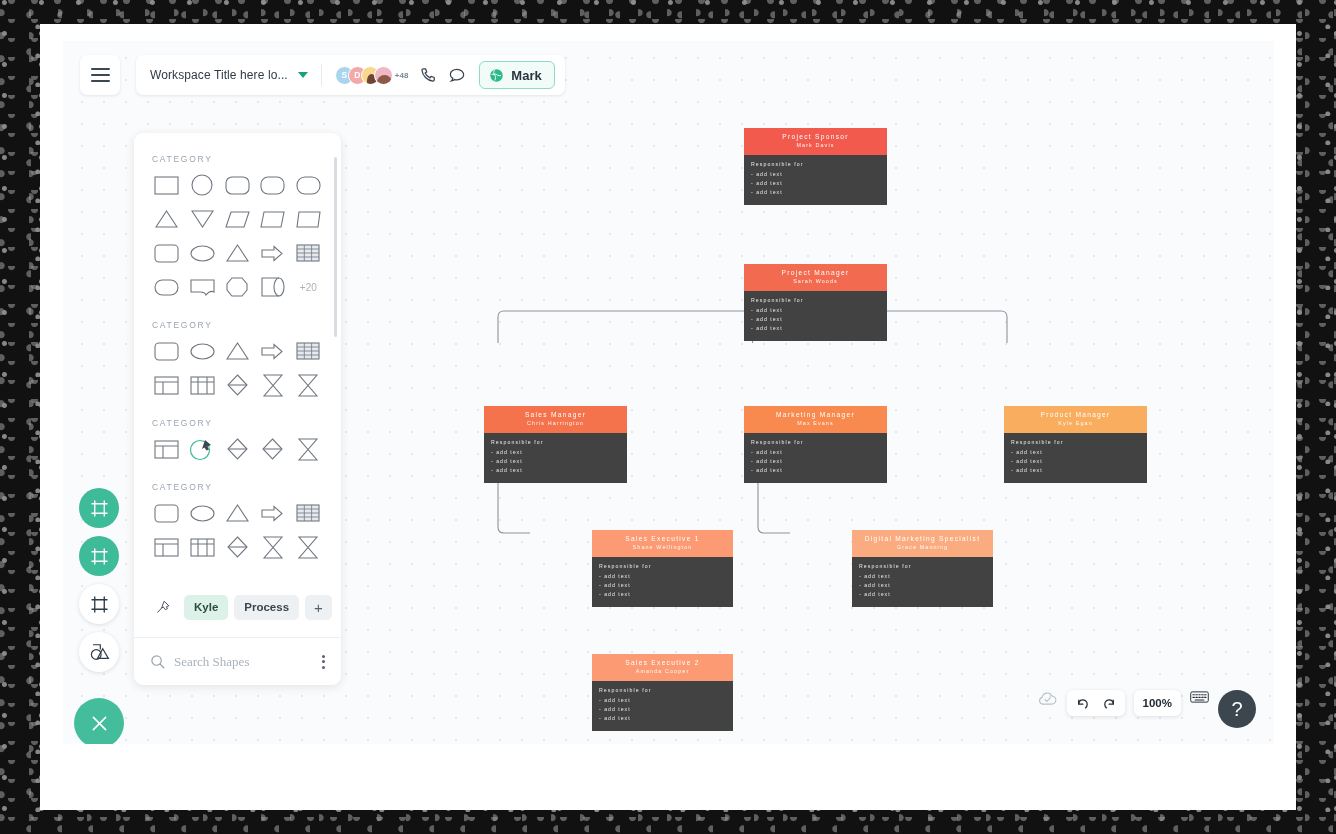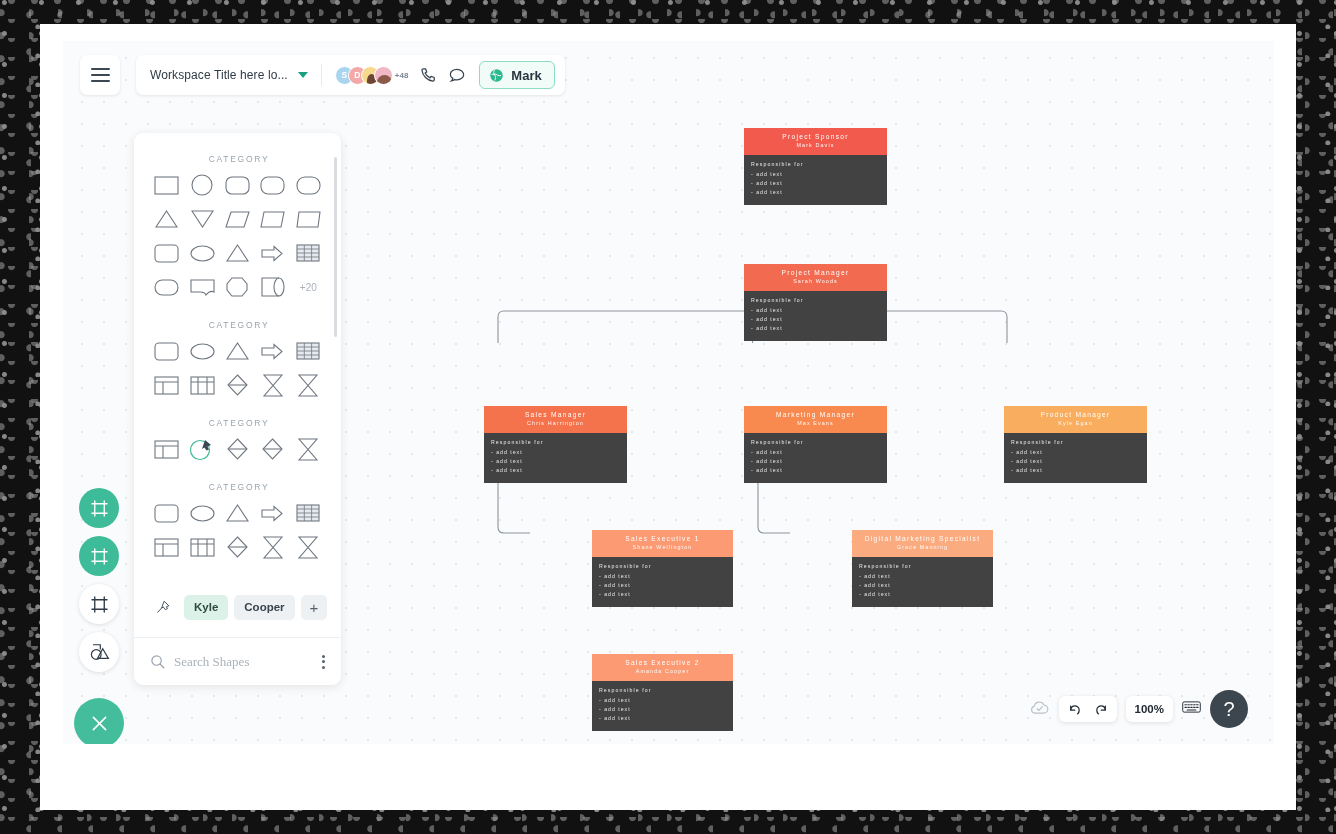--- a/index.html
+++ b/index.html
@@ -88,21 +88,21 @@
     font-size:13px; color:#283440; font-weight:bold; cursor:pointer;
   }
 
   
   #shapes-panel {
     position:absolute; left:71px; top:92px; width:207px; height:552px;
     background:#fff; border-radius:9px; box-shadow:0 2px 10px rgba(16,24,40,.10);
     overflow:hidden;
   }
   #shape-scroll { position:absolute; left:0; top:0; right:0; height:492px; overflow:hidden; padding:0 15px; }
-  .cat-label { font-size:8.5px; letter-spacing:1.7px; color:#9aa4ae; margin:21px 0 9px 3px;text-align:center; }
+  .cat-label { font-size:8.5px; letter-spacing:1.7px; color:#9aa4ae; margin:21px 0 9px 3px; }
   .shape-grid { display:grid; grid-template-columns:repeat(5,1fr); row-gap:10px; }
   .shape-cell { height:24px; display:flex; align-items:center; justify-content:center; cursor:pointer; }
   .shape-cell svg { display:block; }
   .plus20 { font-size:10px; color:#a8b0b8; display:flex; align-items:center; justify-content:center; }
   #panel-scrollbar {
     position:absolute; right:4px; top:24px; width:3px; height:180px;
     background:#d9dde1; border-radius:3px; cursor:pointer;
   }
   #tabs-row {
     position:absolute; left:0; bottom:61px; width:100%; height:34px;
@@ -139,21 +139,21 @@
   .node-head {
     text-align:center; color:#fff; padding:5px 4px 6px; line-height:1.25;
   }
   .node-title { font-size:6.6px; letter-spacing:1.3px; }
   .node-person { font-size:5.4px; letter-spacing:1.1px; opacity:.95; margin-top:1px; }
   .node-body { background:#424242; color:#e8e8e8; padding:6px 7px 7px; }
   .nb-head { font-size:5.2px; letter-spacing:1.1px; margin-bottom:4px; }
   .nb-item { font-size:5.2px; letter-spacing:1px; margin-bottom:3px; }
 
   
-  #bottom-right { position:absolute; right:26px; bottom:16px; display:flex; align-items:center; gap:9px; }
+  #bottom-right { position:absolute; right:18px; bottom:16px; display:flex; align-items:flex-start; gap:9px; }
   .br-pill {
     height:26px; background:#fff; border-radius:6px; box-shadow:0 1px 4px rgba(16,24,40,.12);
     display:flex; align-items:center; padding:0 9px; gap:10px; cursor:pointer;
   }
   #zoom-pill { font-size:11.5px; color:#222b33; font-weight:bold; }
   #help-btn {
     width:38px;height:38px;border-radius:50%;background:#3c464f;color:#fff;
     display:flex;align-items:center;justify-content:center;font-size:20px;cursor:pointer;
   }
 </style>
@@ -473,21 +473,21 @@
     <div id="panel-scrollbar"></div>
 
     <div id="tabs-row">
       <div class="tab-chip pin">
         <svg width="14" height="14" viewBox="0 0 24 24" fill="none" stroke="#3b4754" stroke-width="1.6" stroke-linejoin="round">
           <path d="M14 2 L22 10 L18 11.5 L19.5 15 L16 16.5 L12.5 12 L9.5 14 Z"></path>
           <path d="M9.5 14 L3 21" stroke-linecap="round"></path>
         </svg>
       </div>
       <div class="tab-chip active">Kyle</div>
-      <div class="tab-chip">Cooper</div>
+      <div class="tab-chip">Process</div>
       <div class="tab-chip plus">+</div>
     </div>
 
     <div id="search-row">
       <svg width="15" height="15" viewBox="0 0 24 24" fill="none" stroke="#9aa4ae" stroke-width="1.9">
         <circle cx="10.5" cy="10.5" r="7.5"></circle>
           <path d="M16 16 L22 22" stroke-linecap="round"></path>
       </svg>
       <span id="search-input-text">Search Shapes</span>
       <span class="kebab">

